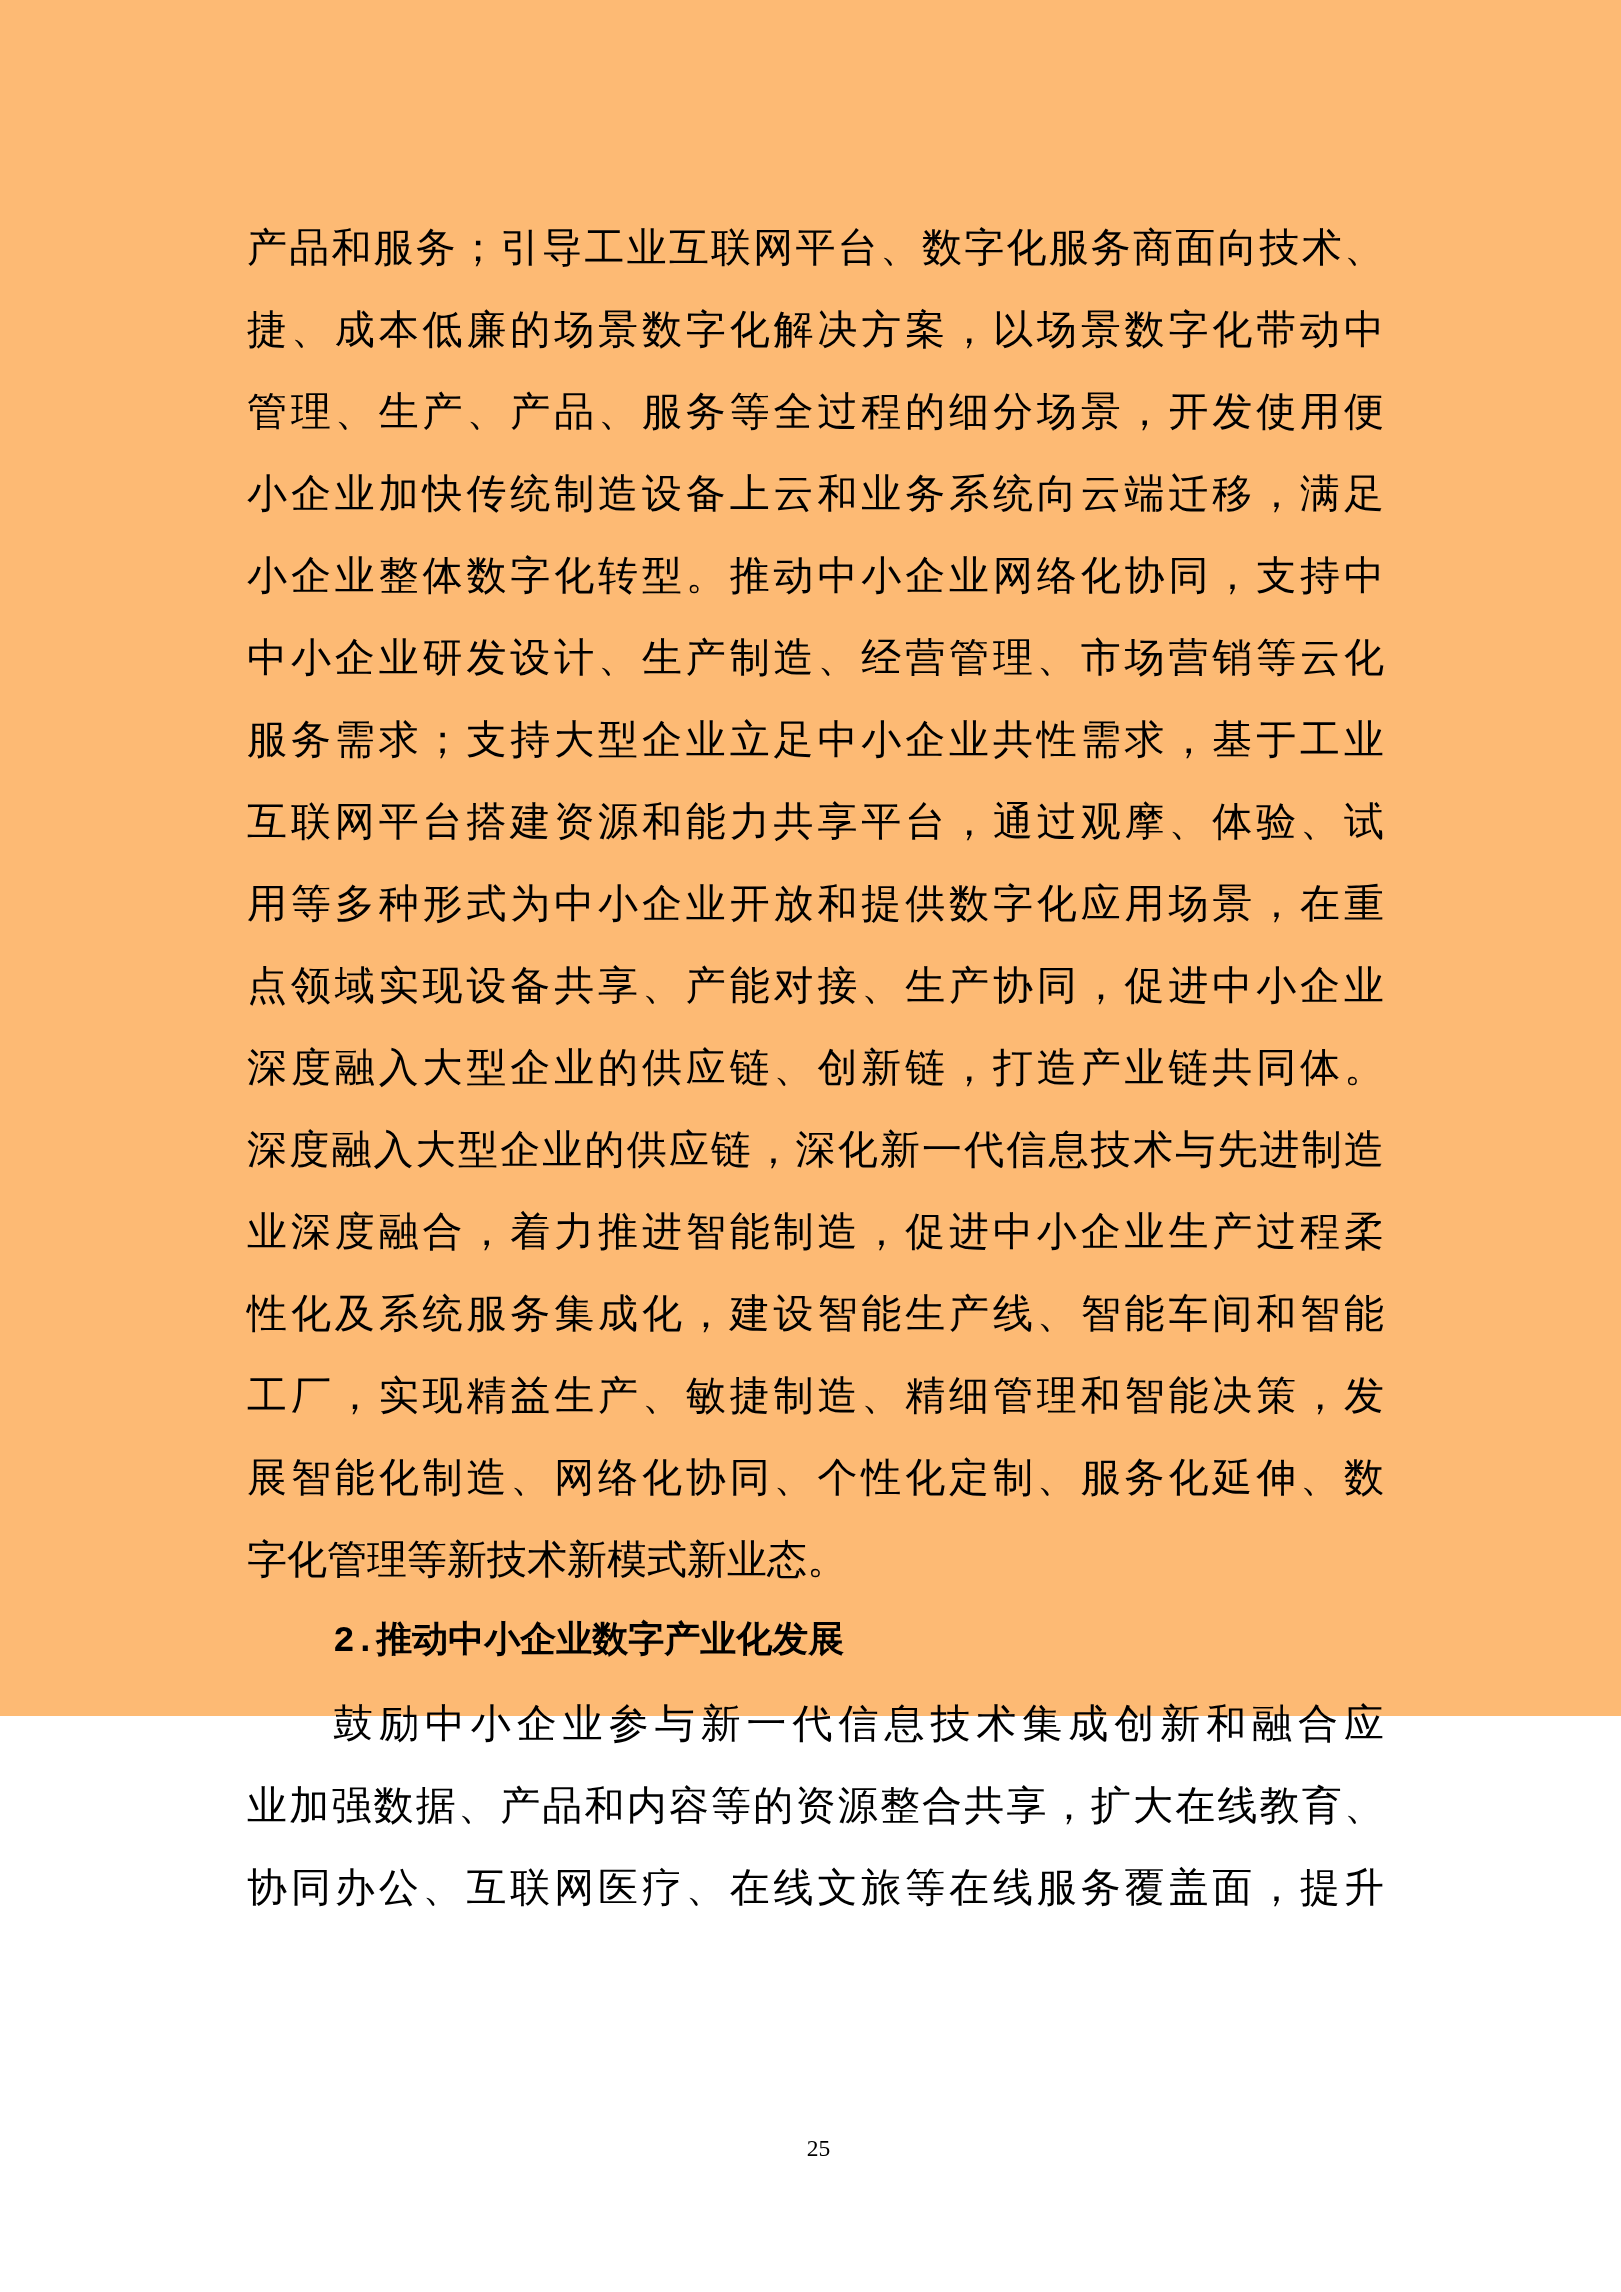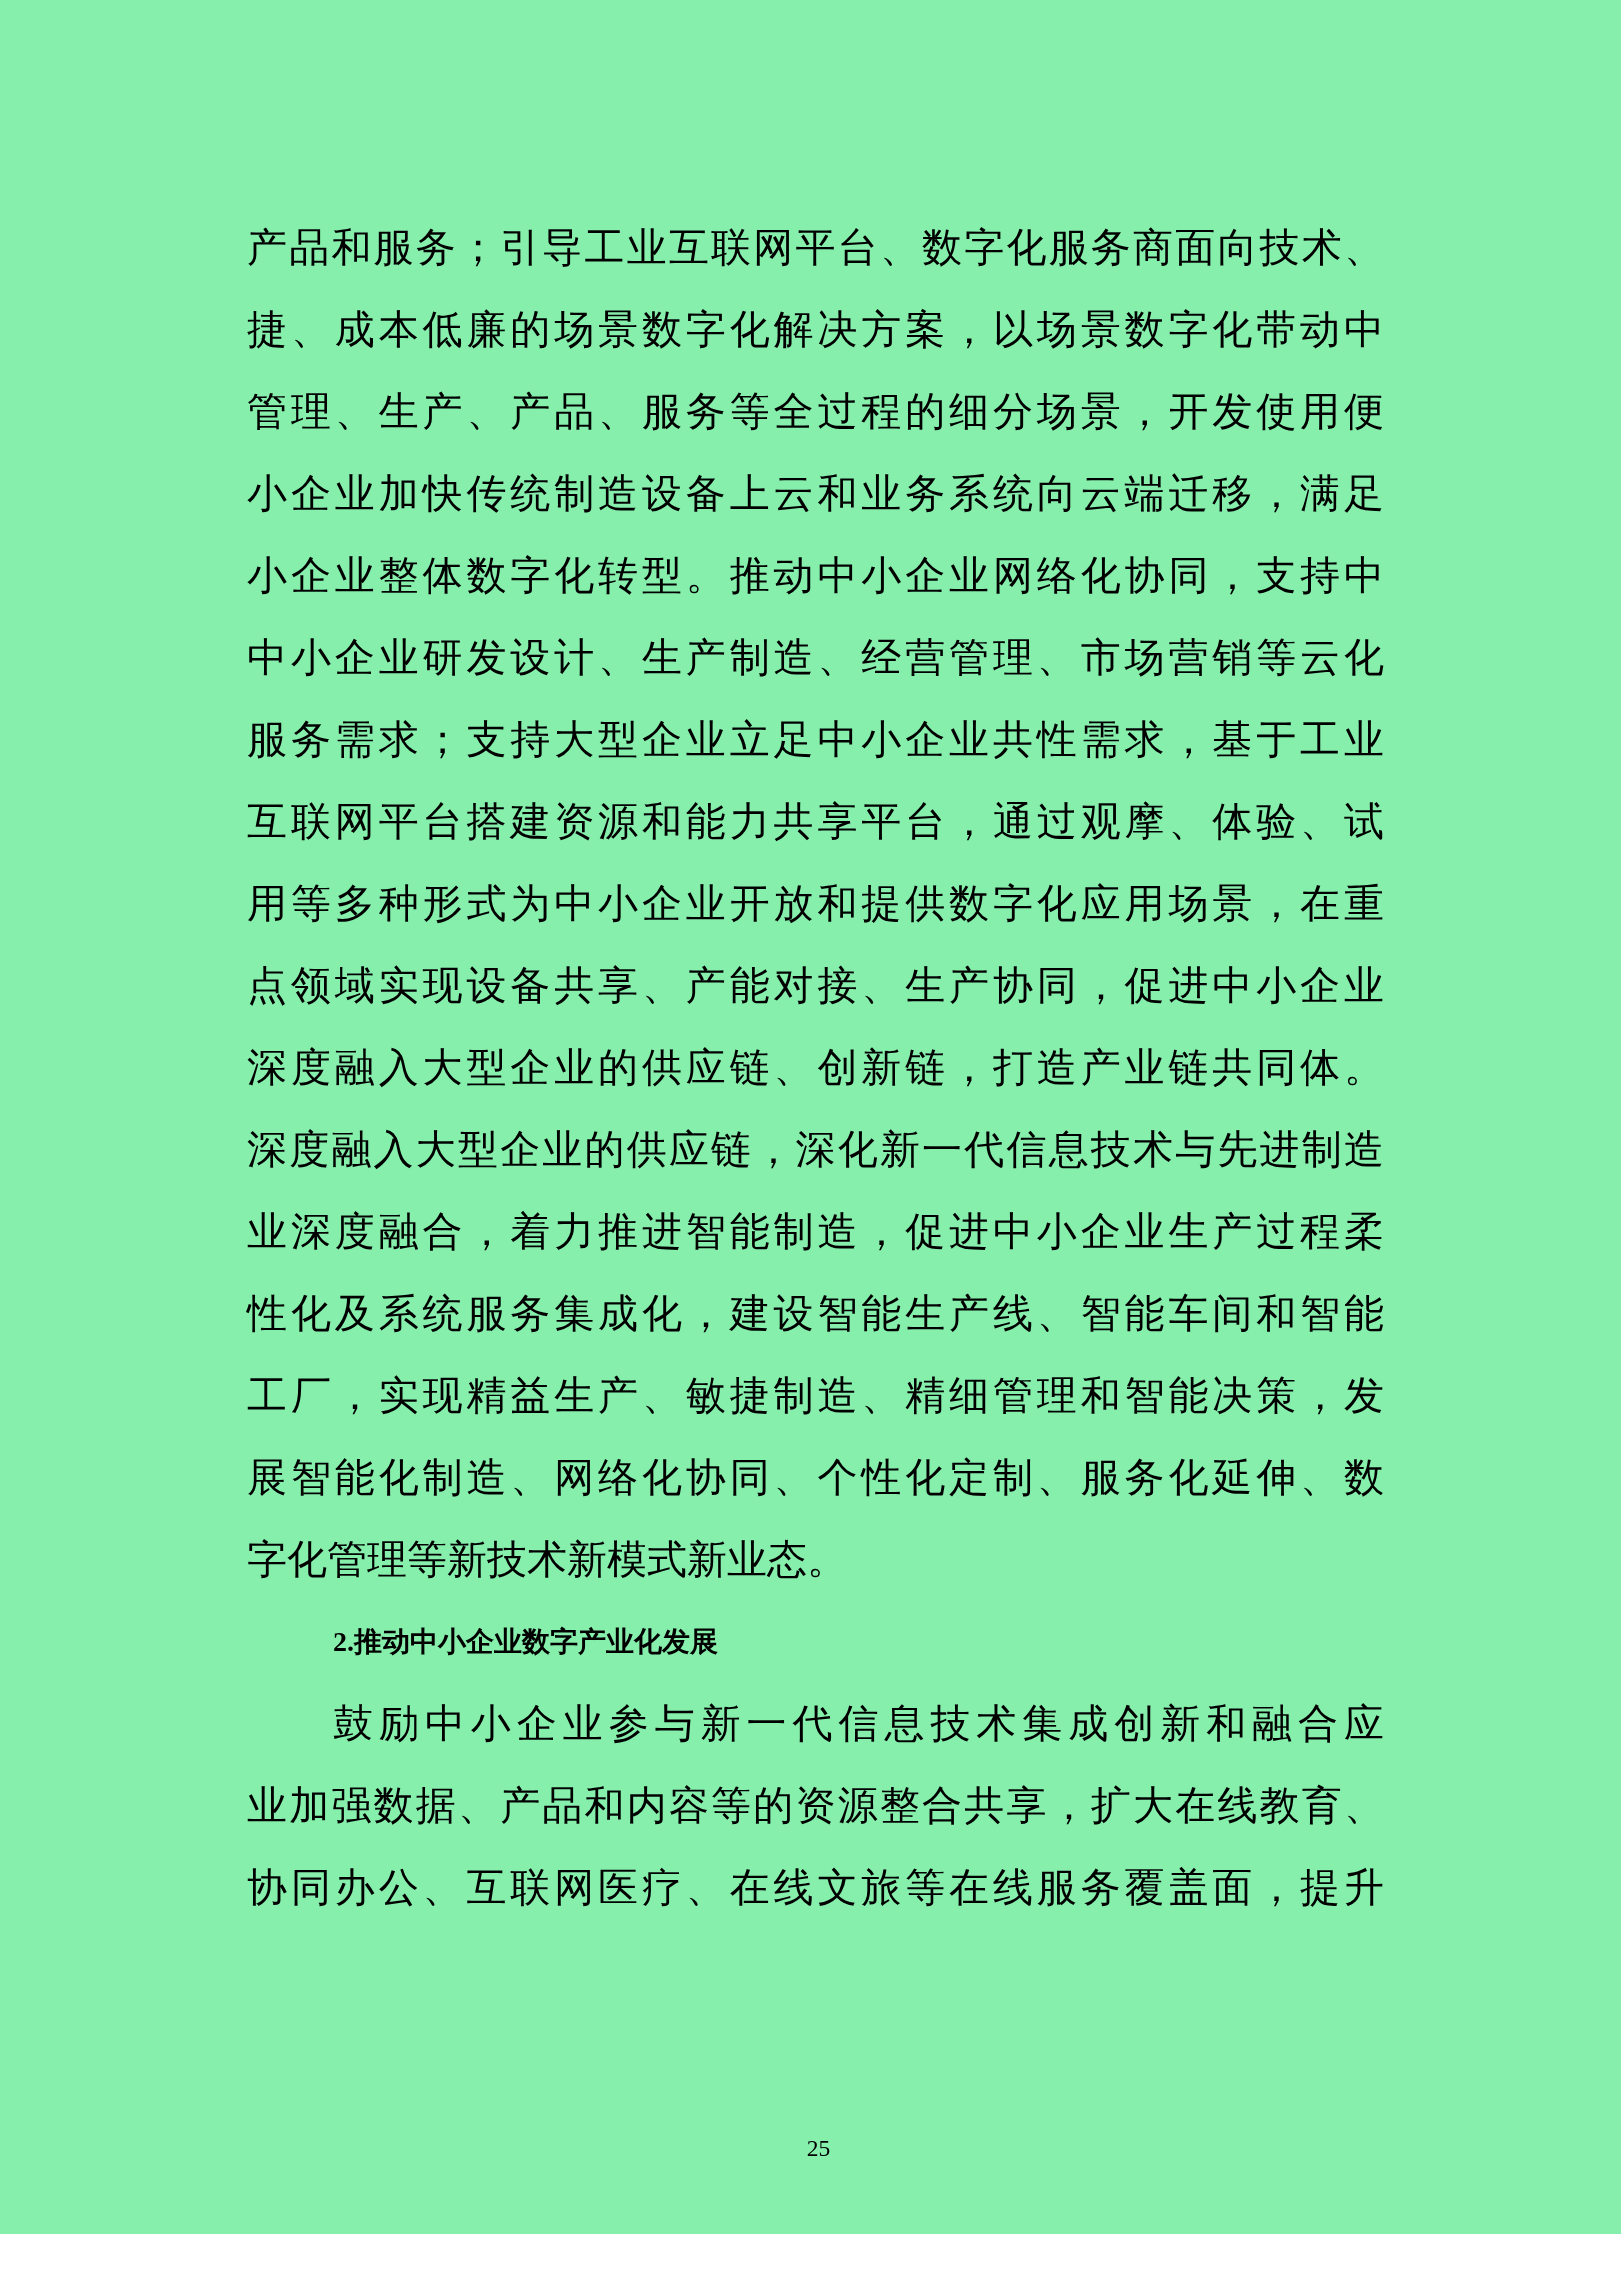--- a/index.html
+++ b/index.html
@@ -13,22 +13,22 @@
       position: relative;
       overflow: hidden;
       font-family: "DejaVu Serif", "Liberation Serif", serif;
       color: #000000;
     }
     .page {
       position: absolute;
       left: 0;
       top: 0;
       width: 1621px;
-      height: 2234px;
-      background: #86efac;
+      height: 1716px;
+      background: #fdba74;
     }
     .content {
       position: absolute;
       left: 247px;
       top: 218px;
       width: 1137px;
     }
     .line {
       display: block;
       height: 82px;
@@ -42,25 +42,25 @@
     .line.last {
       text-align-last: left;
     }
     .line.indent {
       padding-left: 86px;
     }
     .heading {
       display: block;
       height: 82px;
       line-height: 59px;
-      font-size: 28px;
+      font-size: 36px;
       font-weight: bold;
       padding-left: 86px;
       white-space: nowrap;
-      font-family: Liberation Serif, serif;
+      font-family: Liberation Mono, monospace;
     }
     .page-number {
       position: absolute;
       left: 0;
       width: 1621px;
       top: 2135px;
       text-align: center;
       font-size: 23.5px;
       font-family: "Liberation Serif", "DejaVu Serif", serif;
       margin-left: 8px;

